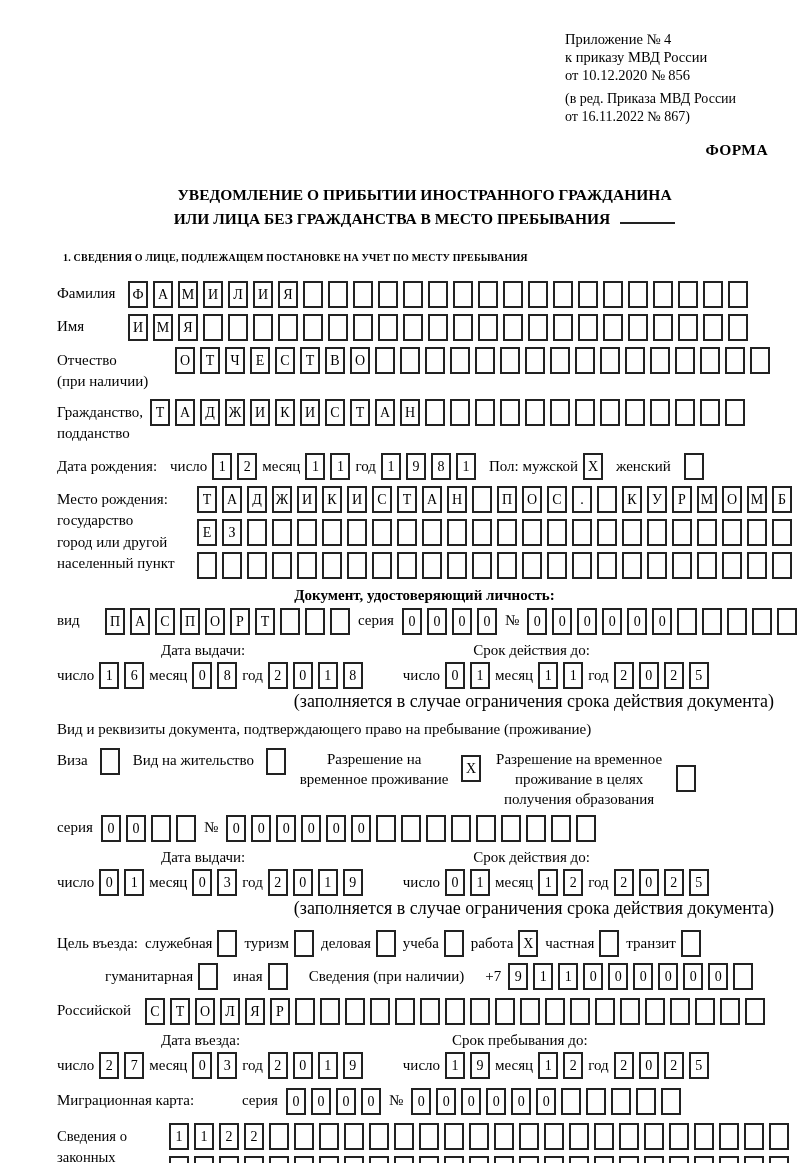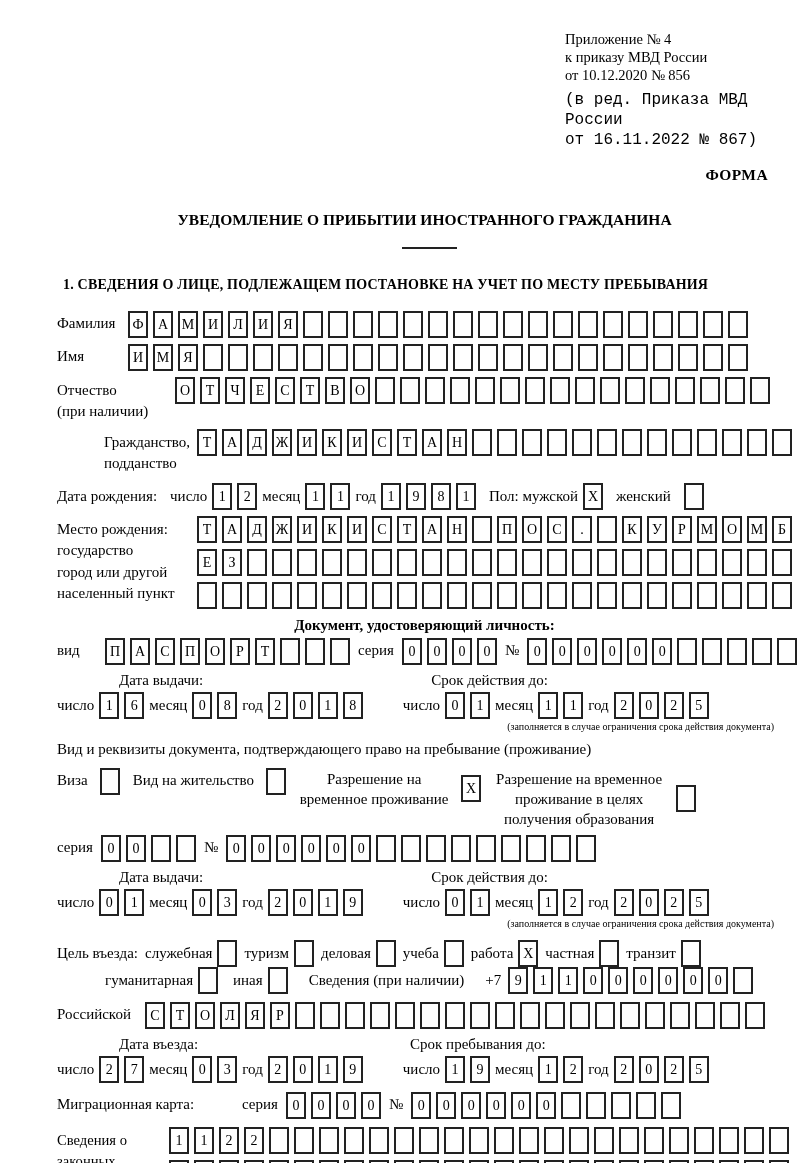--- a/index.html
+++ b/index.html
@@ -1,48 +1,48 @@
 <!DOCTYPE html>
 <html><head>
 <meta charset="utf-8">
 <style>
   html,body{margin:0;padding:0;background:#fff;color:#000;}
   body{width:800px;height:1163px;font-family:"Liberation Serif",serif;font-size:15px;overflow:hidden;}
   .page{box-sizing:border-box;width:800px;padding:30px 8px 0 57px;}
   .annex{margin-left:508px;line-height:1.25;font-size:14.5px;}
   .annex p{margin:0;}
-  .annex p.small{font-size:16px;font-family:Liberation Mono, monospace;}
+  .annex p.small{font-size:14px;}
   .annex p.gap{margin-top:6px;}
   .forma{font-weight:bold;text-align:right;padding-right:24px;margin-top:16px;font-size:15.5px;letter-spacing:.4px;}
   .title{text-align:center;font-weight:bold;font-size:15.5px;margin-top:24px;line-height:1.5;}
   .blank{display:inline-block;width:55px;border-bottom:2px solid #222;height:14px;margin-left:10px;}
-  .section{font-weight:bold;font-size:14px;margin-top:22px;margin-left:6px;letter-spacing:.2px;}
+  .section{font-weight:bold;font-size:10px;margin-top:22px;margin-left:6px;letter-spacing:.2px;}
   .row{display:flex;align-items:flex-start;margin-top:6px;}
   .lbl{flex:0 0 auto;padding-top:4px;}
   .boxes{display:inline-flex;flex:0 0 auto;gap:5px;}
   .cell{display:inline-block;box-sizing:border-box;width:20px;height:27px;border:2px solid #222;
         text-align:center;line-height:23px;font-size:14px;background:#fff;flex:0 0 20px;}
   .g{display:inline-flex;align-items:center;gap:5px;flex:0 0 auto;}
-  .w71{width:71px;} .w118{width:118px;} .w93{width:93px;margin-left:47px;} .w48{width:48px;}
+  .w71{width:71px;} .w118{width:118px;} .w93{width:93px;} .w48{width:48px;}
   .lblcol{line-height:21.5px;padding-top:3px;}
   .stack{display:flex;flex-direction:column;gap:6px;}
   .center-b{font-weight:bold;text-align:center;margin-top:8px;font-size:15px;}
   .dl-row{display:flex;margin-top:7px;}
-  .dl-row .l1{margin-left:62px;text-align:center;} .dl-row .l2{margin-left:228px;}
+  .dl-row .l1{margin-left:104px;text-align:center;} .dl-row .l2{margin-left:228px;}
   .dates{display:flex;align-items:center;margin-top:3px;}
   .dates .g2{margin-left:40px;}
-  .footnote{font-size:10px;text-align:right;margin-right:18px;margin-top:2px;}
+  .footnote{font-size:18px;text-align:right;margin-right:18px;margin-top:2px;}
   .plain{margin-top:9px;}
   .opts{display:flex;align-items:flex-start;margin-top:9px;gap:13px;}
   .opt{display:flex;align-items:center;gap:12px;}
   .opt .ctr{text-align:center;line-height:20px;padding-top:2px;}
   .opt .w150{width:150px;} .opt .w170{width:170px;}
   .opt .boxes{margin-top:1px;}
   .purpose{display:flex;align-items:center;gap:7px;margin-top:11px;}
-  .purpose2{display:flex;align-items:center;gap:7px;margin-left:48px;}
+  .purpose2{display:flex;align-items:center;gap:7px;margin-top:6px;margin-left:48px;}
   .reps{display:flex;margin-top:8px;}
   .reps .lblcol{width:100px;font-size:14.6px;line-height:21.5px;}
   .ml8{margin-left:8px;} .ml14{margin-left:14px;}
 </style>
 </head>
 <body>
 
 <div class="page">
 
   <div class="annex">
@@ -51,21 +51,21 @@
     <p>от 10.12.2020 № 856</p>
     <p class="small gap">(в ред. Приказа МВД России</p>
     <p class="small">от 16.11.2022 № 867)</p>
   </div>
 
   <div class="forma">ФОРМА</div>
 
   <div class="title">
     <div>УВЕДОМЛЕНИЕ О ПРИБЫТИИ ИНОСТРАННОГО ГРАЖДАНИНА</div>
     <div>
-      <span class="blank"></span>
+      <span>ИЛИ ЛИЦА БЕЗ ГРАЖДАНСТВА В МЕСТО ПРЕБЫВАНИЯ</span><span class="blank"></span>
     </div>
   </div>
 
   <div class="section">1. СВЕДЕНИЯ О ЛИЦЕ, ПОДЛЕЖАЩЕМ ПОСТАНОВКЕ НА УЧЕТ ПО МЕСТУ ПРЕБЫВАНИЯ</div>
 
   <div class="row" style="margin-top:18px;">
     <span class="lbl w71">Фамилия</span>
     <span class="boxes">
         <span class="cell">Ф</span>
         <span class="cell">А</span>

